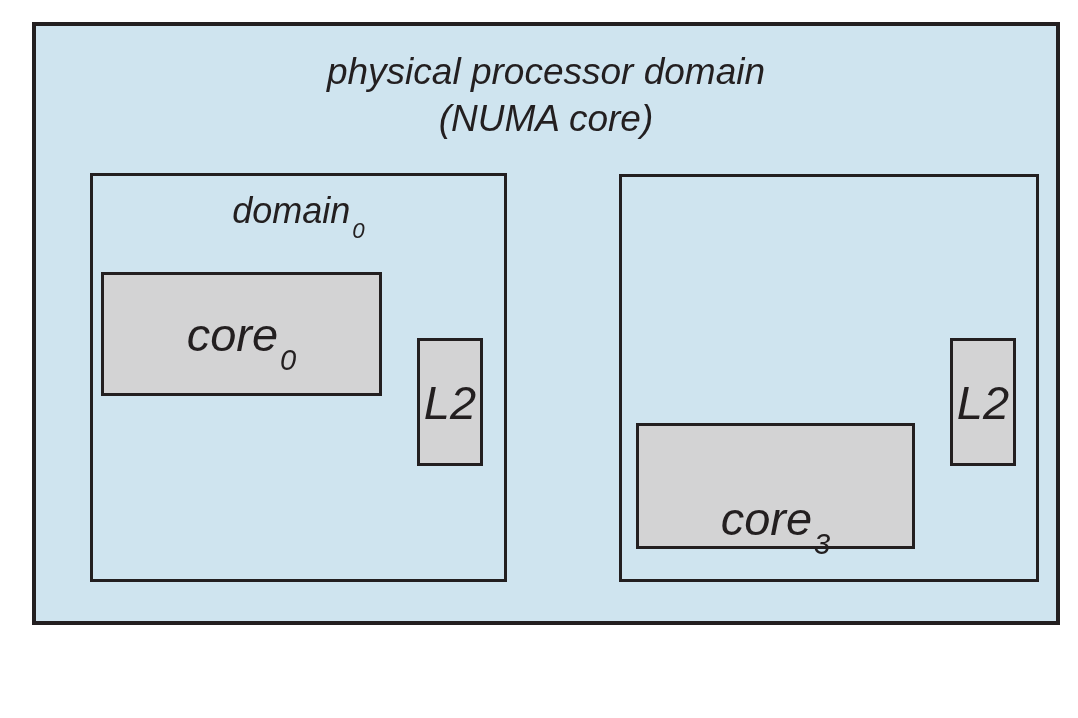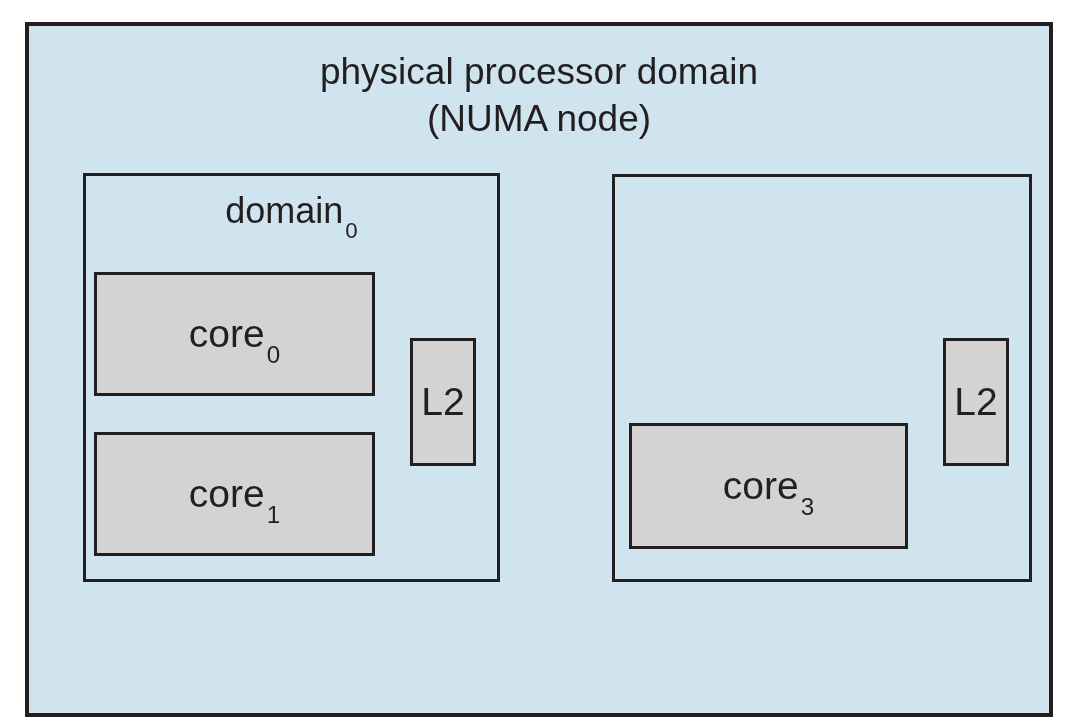--- a/index.html
+++ b/index.html
@@ -16,24 +16,25 @@
   }
   .canvas{
     position:relative;
     width:1078px;
     height:718px;
     background:#ffffff;
     overflow:hidden;
   }
   .outer{
     position:absolute;
-    left:25px; top:22px;
-    width:1028px; height:695px;
+    left:32px; top:22px;
+    width:1028px; height:603px;
     background:var(--blue);
     border:4px solid var(--line);
+    font-style:italic;
   }
   .title{
     position:absolute;
     left:0; right:0; top:22px;
     text-align:center;
     font-size:37px;
     line-height:47px;
     color:var(--text);
   }
   .domain{
@@ -50,27 +51,27 @@
     font-size:36px;
     line-height:42px;
   }
   .box{
     position:absolute;
     background:var(--gray);
     border:3px solid var(--line);
     display:flex;
     align-items:center;
     justify-content:center;
-    font-size:39px;
+    font-size:47px;
   }
   .core{ width:281px; height:124px; }
   .d0-core0{ left:8px;  top:96px;  }
   .d0-core1{ left:8px;  top:256px; }
   .d1-core2{ left:14px; top:82px;  width:279px; height:127px; }
-  .d1-core3{ left:14px; top:246px; width:279px; height:126px; }
+  .d1-core3{ left:14px; top:246px; width:279px; height:126px;align-items:flex-end; }
   .l2{ width:66px; height:128px; }
   .d0-l2{ left:324px; top:162px; }
   .d1-l2{ left:328px; top:161px; }
   .l3{
     left:381px; top:570px;
     width:278px; height:84px;
   }
   sub.idx{
     font-size:0.62em;
     line-height:0;
@@ -81,33 +82,30 @@
   .domain1 .dlabel sub.idx{ margin-left:7px; }
 </style>
 </head>
 <body>
 
 <div class="canvas">
   <div class="outer">
 
     <div class="title">
       <div>physical processor domain</div>
-      <div>(NUMA node)</div>
+      <div>(NUMA core)</div>
     </div>
 
     <div class="domain domain0">
       <div class="dlabel"><span>domain</span><sub class="idx">0</sub></div>
 
       <div class="box core d0-core0">
           <span><span>core</span><sub class="idx">0</sub></span>
         </div>
 
-      <div class="box core d0-core1">
-          <span><span>core</span><sub class="idx">1</sub></span>
-        </div>
 
       <div class="box l2 d0-l2">
           <span>L2</span>
         </div>
     </div>
 
     <div class="domain domain1">
 
 
       <div class="box core d1-core3">

